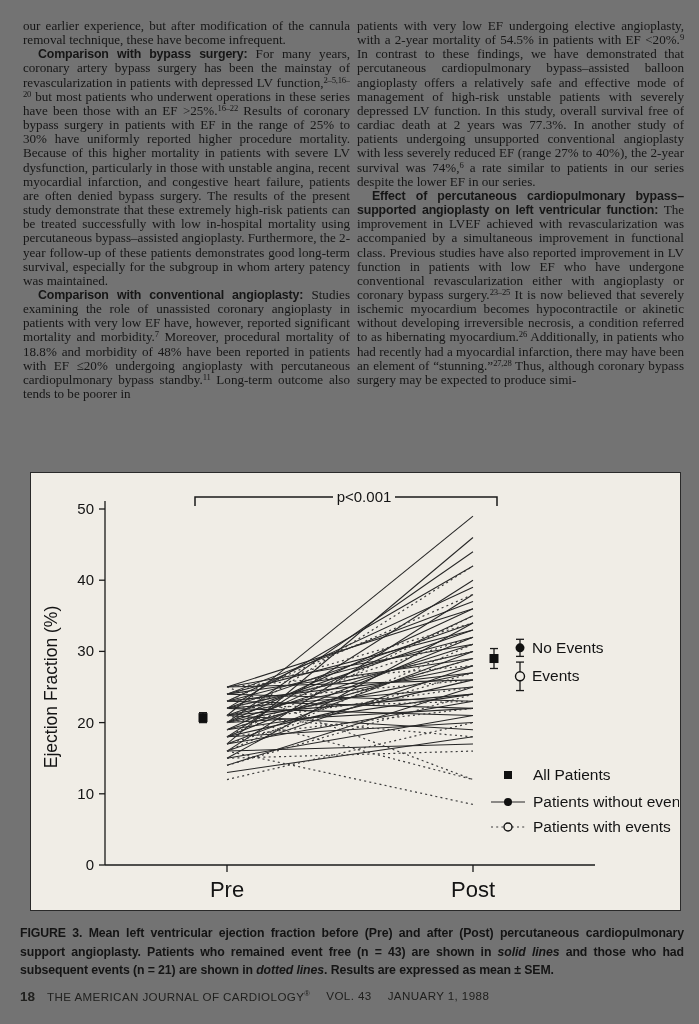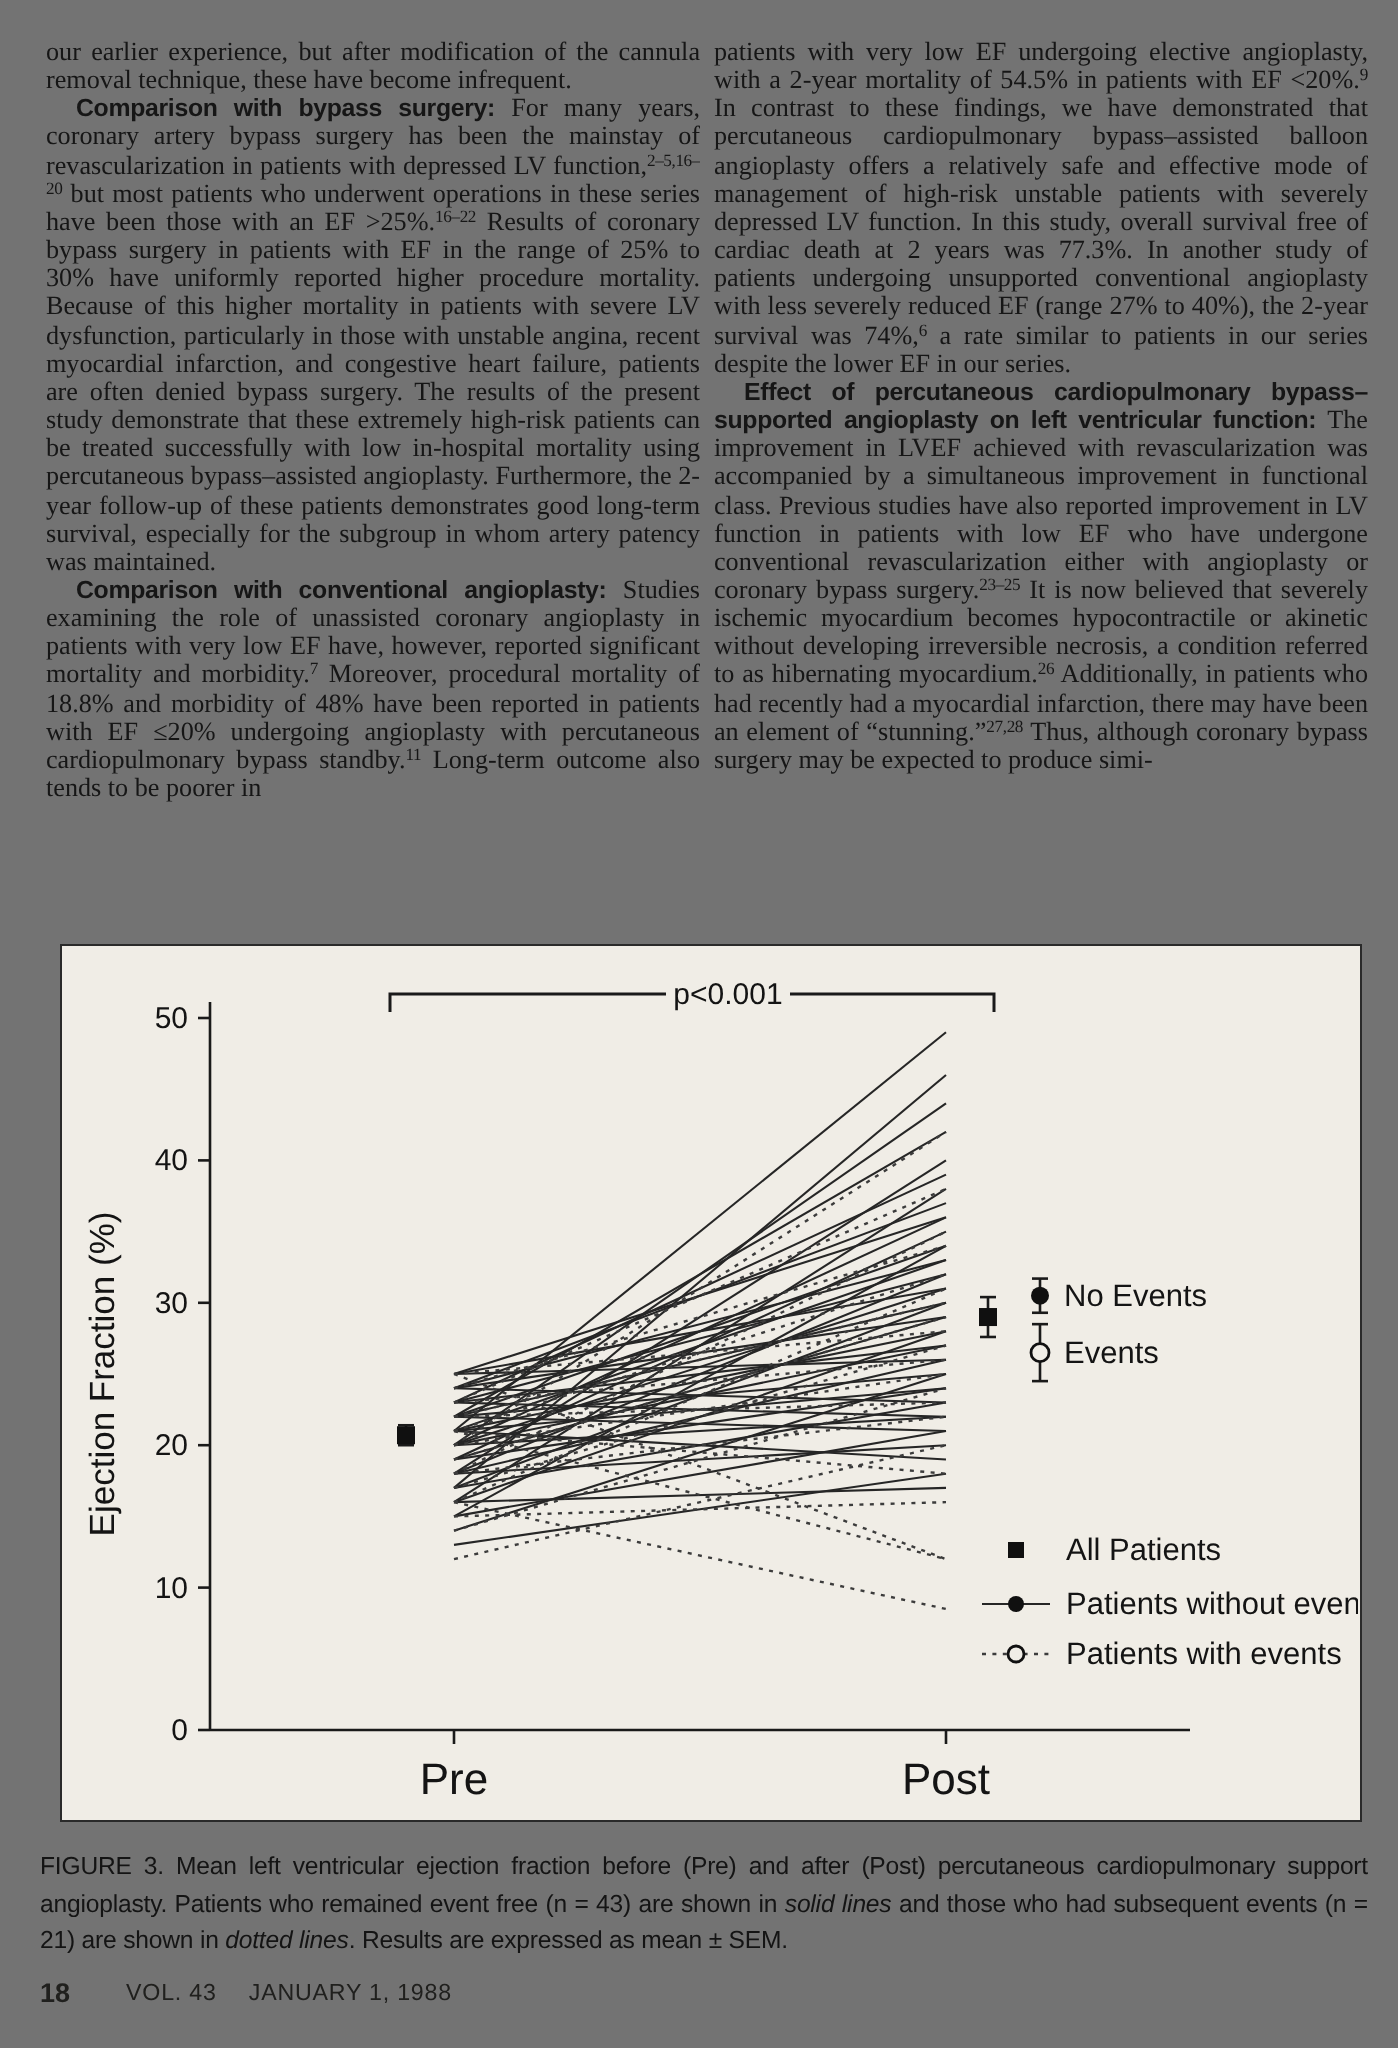--- a/index.html
+++ b/index.html
@@ -23,24 +23,24 @@
   .br{stroke:#1a1a1a;stroke-width:1.5;fill:none;}
   .fillmk{fill:#101010;}
   .openmk{fill:#f0ede6;stroke:#101010;stroke-width:1.4;}
   .ytick{font:15px "Liberation Sans",sans-serif;fill:#141414;}
   .xlab{font:22px "Liberation Sans",sans-serif;fill:#141414;}
   .ylab{font:17.5px "Liberation Sans",sans-serif;fill:#141414;}
   .leg{font:15.5px "Liberation Sans",sans-serif;fill:#141414;}
   .ptext{font:15px "Liberation Sans",sans-serif;fill:#141414;}
   
   .caption{position:absolute;left:20px;top:924px;width:664px;margin:0;
-           font-family:"Liberation Sans",sans-serif;font-weight:400;font-size:12.3px;
+           font-family:"Liberation Sans",sans-serif;font-weight:700;font-size:12.3px;
            line-height:18.5px;letter-spacing:-0.1px;text-align:justify;color:#141414;}
   .caption .bi{font-style:italic;}
-  .footer{position:absolute;left:20px;top:989px;display:flex;align-items:center;
+  .footer{position:absolute;left:20px;top:989px;display:flex;align-items:flex-start;
           font-family:"Liberation Sans",sans-serif;color:#20201e;}
   .footer .pnum{font-weight:700;font-size:13.5px;margin-right:12px;}
   .footer .jtxt{font-size:11.6px;letter-spacing:0.4px;}
   .footer .reg{font-size:7.5px;vertical-align:5px;}
   .footer .sep{width:16px;display:inline-block;}
 </style>
 </head>
 <body>
 
 <div class="page">
@@ -170,19 +170,20 @@
         <text x="502" y="307" class="leg">All Patients</text>
         <text x="502" y="334" class="leg">Patients without events</text>
         <text x="502" y="359" class="leg">Patients with events</text>
       </svg>
   </div>
 
   <p class="caption" id="caption"><span>FIGURE 3. Mean left ventricular ejection fraction before (Pre) and after (Post) percutaneous cardiopulmonary support angioplasty. Patients who remained event free (n = 43) are shown in </span><span class="bi">solid lines</span><span> and those who had subsequent events (n = 21) are shown in </span><span class="bi">dotted lines</span><span>. Results are expressed as mean ± SEM.</span></p>
 
   <div class="footer">
     <span class="pnum">18</span>
+    <span class="jtxt"><span>THE AMERICAN JOURNAL OF CARDIOLOGY</span><span class="reg">®</span></span>
     <span class="sep"></span>
     <span class="jtxt">VOL. 43</span>
     <span class="sep"></span>
     <span class="jtxt">JANUARY 1, 1988</span>
   </div>
 
 </div>
 
 </body></html>

